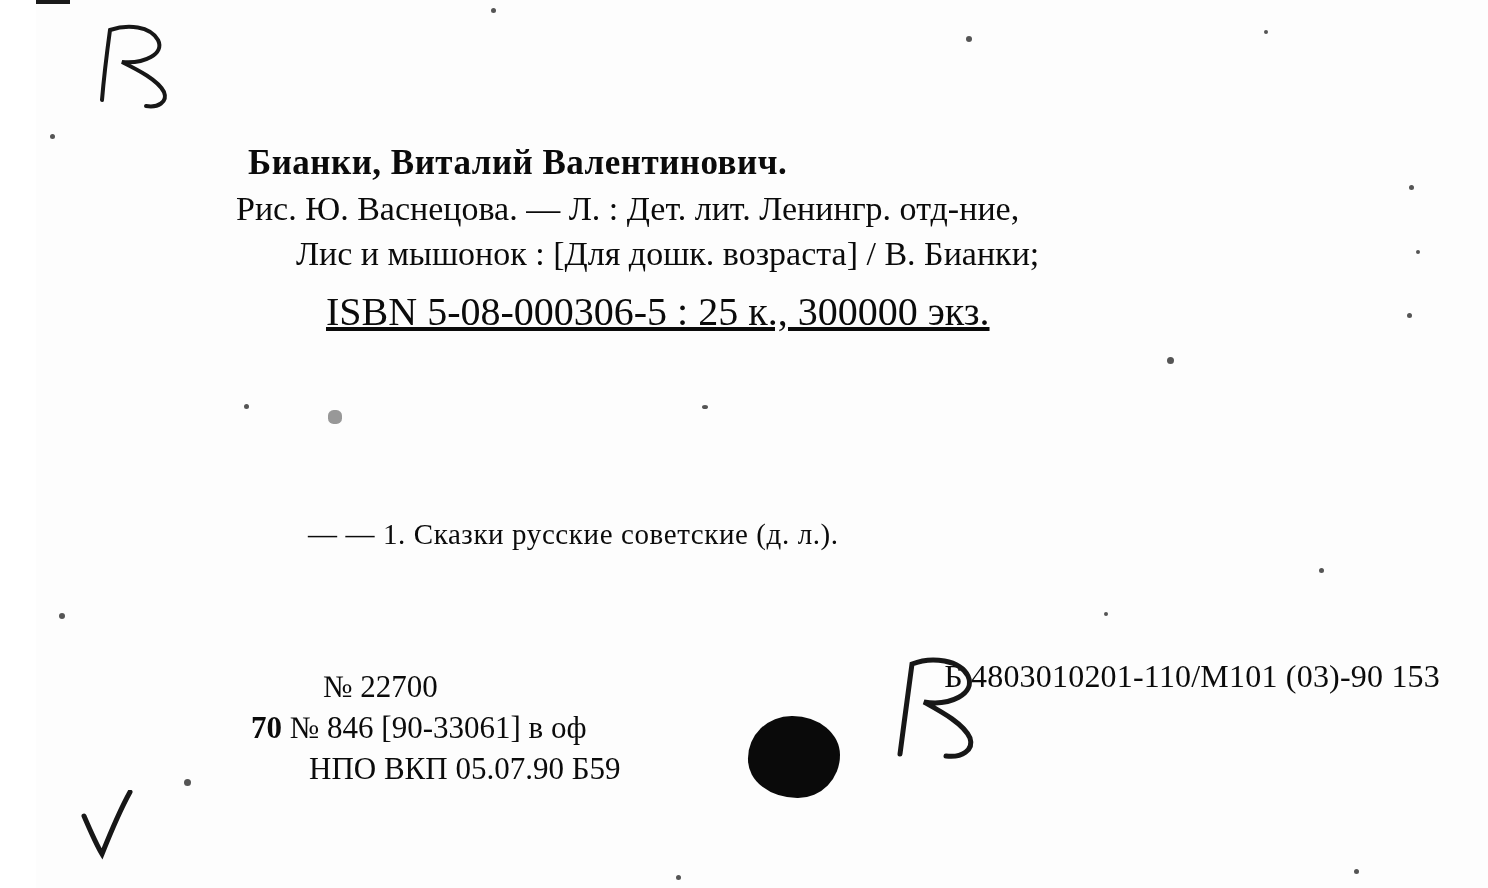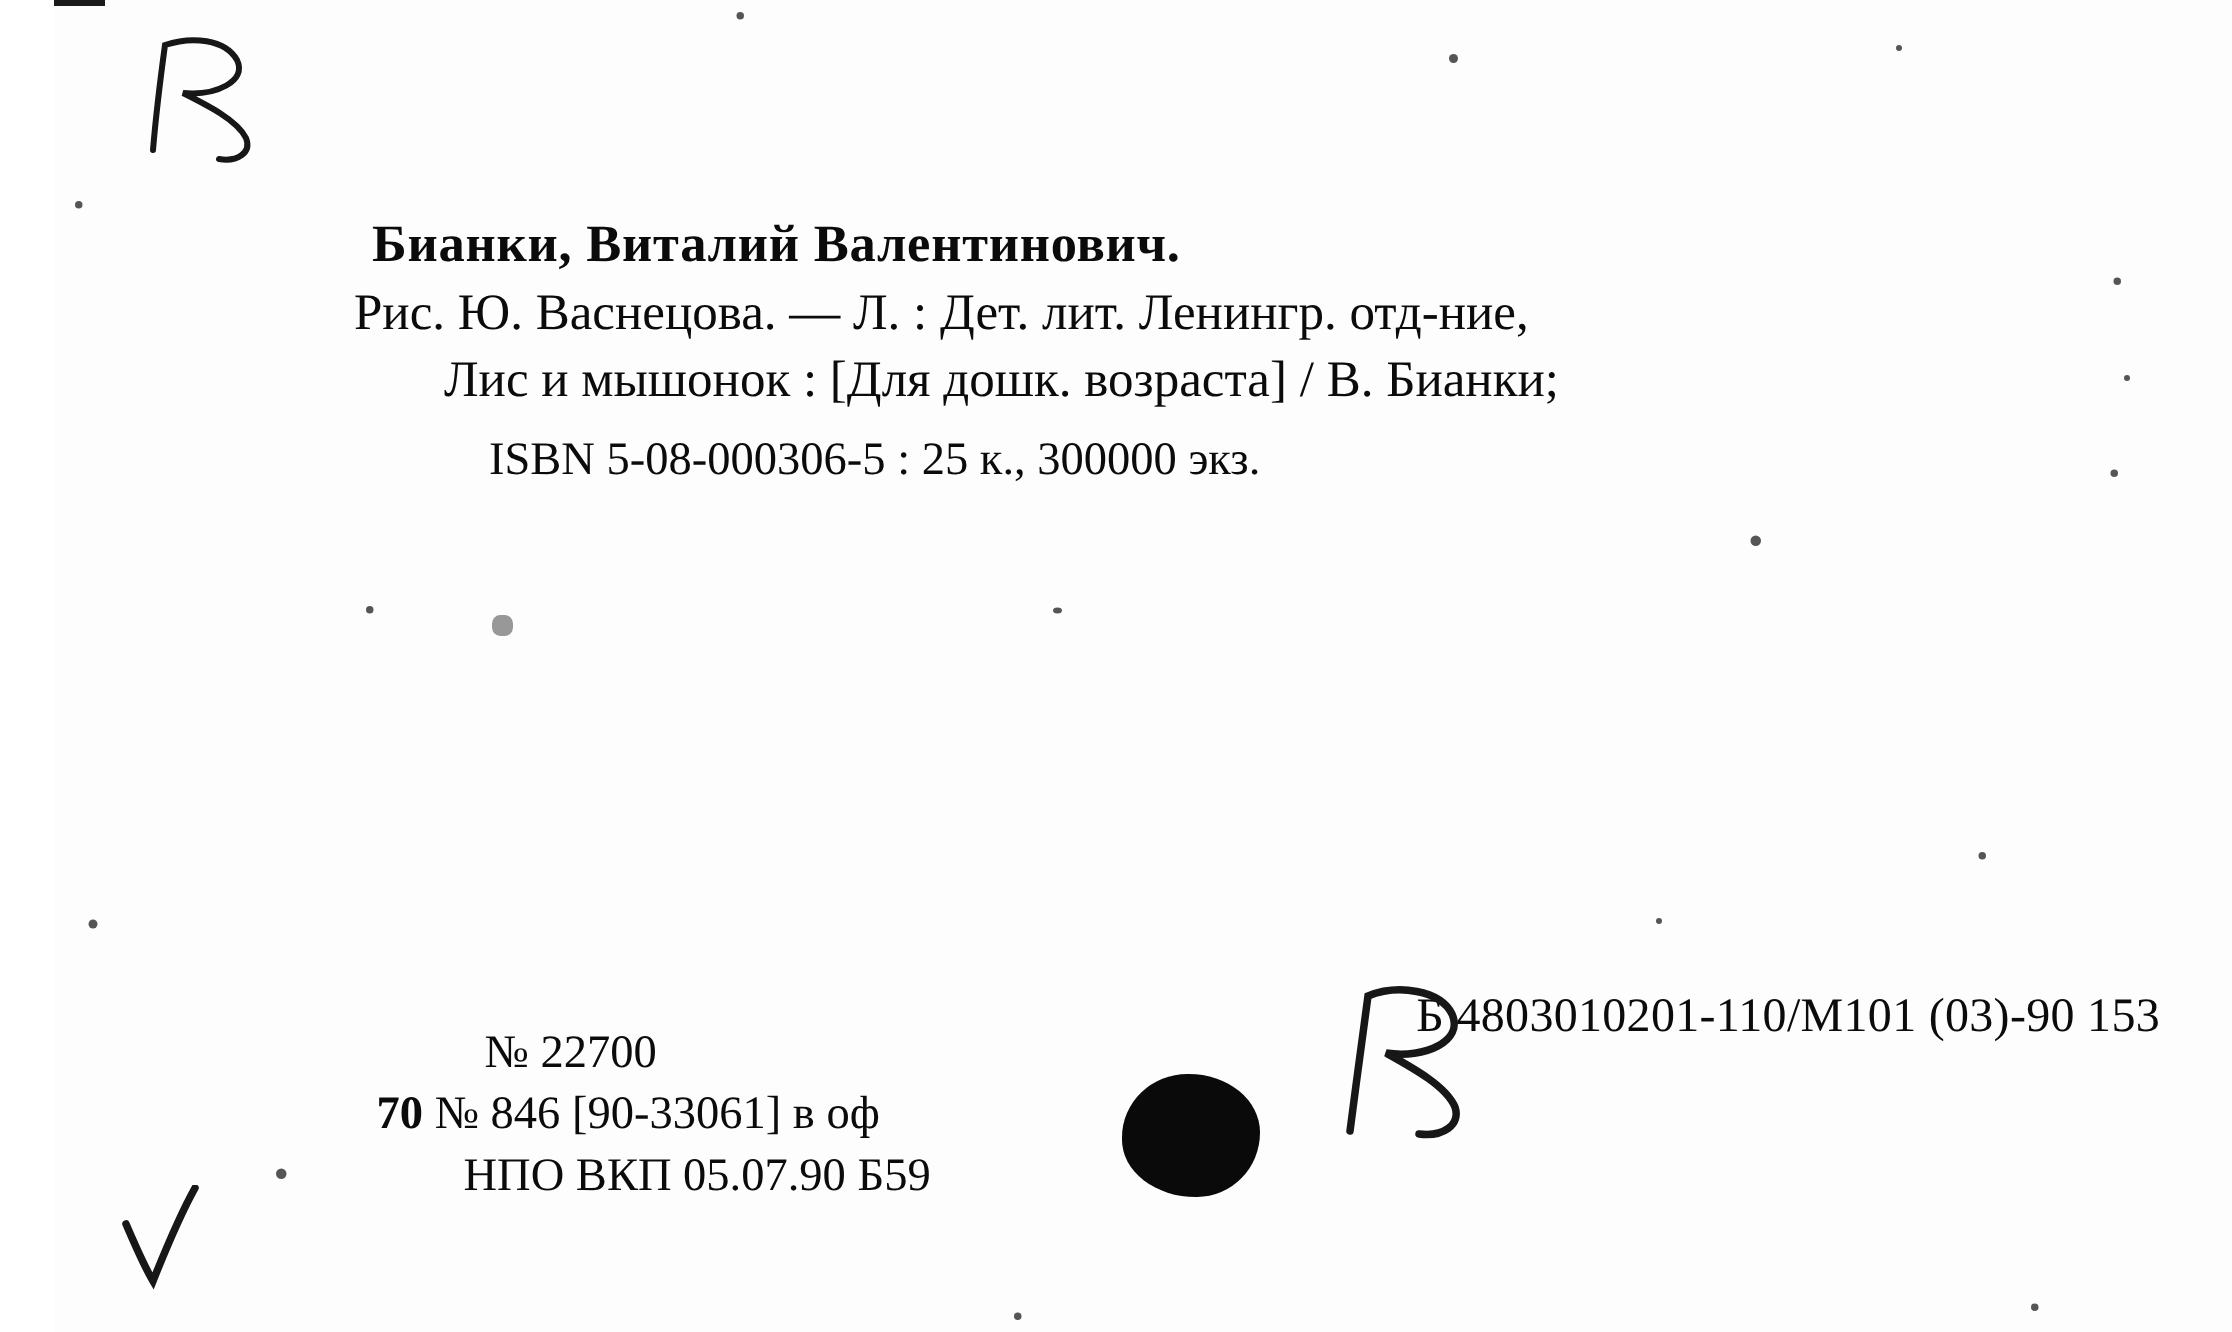--- a/index.html
+++ b/index.html
@@ -42,41 +42,42 @@
   }
   .title-line {
     font-size: 34px;
     line-height: 1.32;
     margin: 0;
     white-space: nowrap;
   }
   .title-line.indent-1 { text-indent: 48px; }
   .title-line.indent-2 { text-indent: -12px; }
   .isbn {
-    font-size: 31px;
+    font-size: 40px;
     line-height: 1.3;
     margin: 10px 0 0 0;
     text-indent: 78px;
+    text-decoration: underline;
   }
 
   
   .subject {
     position: absolute;
     left: 272px;
     top: 518px;
     font-size: 29px;
     letter-spacing: 0.6px;
     white-space: nowrap;
   }
 
   
   .stamp-block {
     position: absolute;
     left: 215px;
-    top: 680px;
+    top: 666px;
     font-size: 31px;
     line-height: 1.33;
   }
   .stamp-line-1 { text-indent: 72px; }
   .stamp-line-2 { font-weight: bold; }
   .stamp-line-2 .plain { font-weight: normal; }
   .stamp-line-3 { text-indent: 58px; }
 
   
   .right-block {
@@ -161,20 +162,21 @@
   <div class="speck" style="left:640px;top:875px;width:5px;height:5px;"></div>
   <div class="speck" style="left:1068px;top:612px;width:4px;height:4px;"></div>
 
   <div class="biblio">
     <div class="author">Бианки, Виталий Валентинович.</div>
     <div class="title-line indent-2">Рис. Ю. Васнецова. — Л. : Дет. лит. Ленингр. отд-ние,</div>
     <div class="title-line indent-1">Лис и мышонок : [Для дошк. возраста] / В. Бианки;</div>
     <div class="isbn">ISBN 5-08-000306-5 : 25 к., 300000 экз.</div>
   </div>
 
+  <div class="subject">— — 1. Сказки русские советские (д. л.).</div>
 
   <div class="stamp-block">
     <div class="stamp-line-1">№ 22700</div>
     <div class="stamp-line-2"><span>70</span> <span class="plain">№ 846  [90-33061] в оф</span></div>
     <div class="stamp-line-3">НПО ВКП 05.07.90 Б59</div>
   </div>
 
   <div class="blot"></div>
 
   <div class="right-block">

